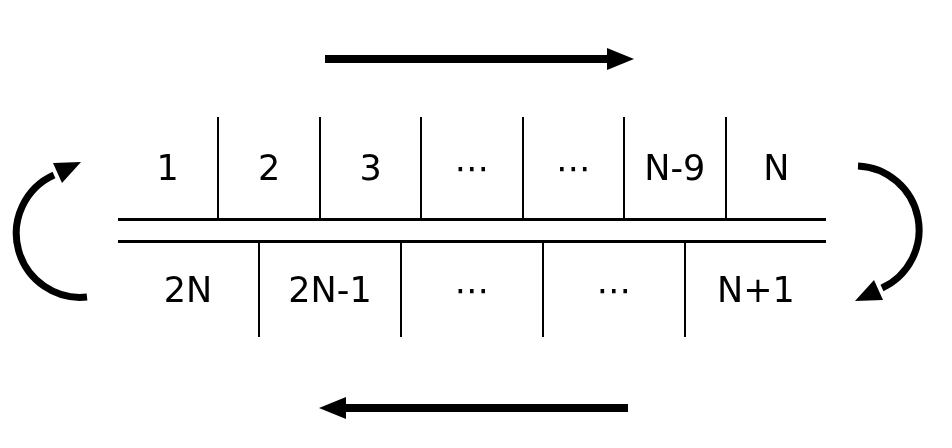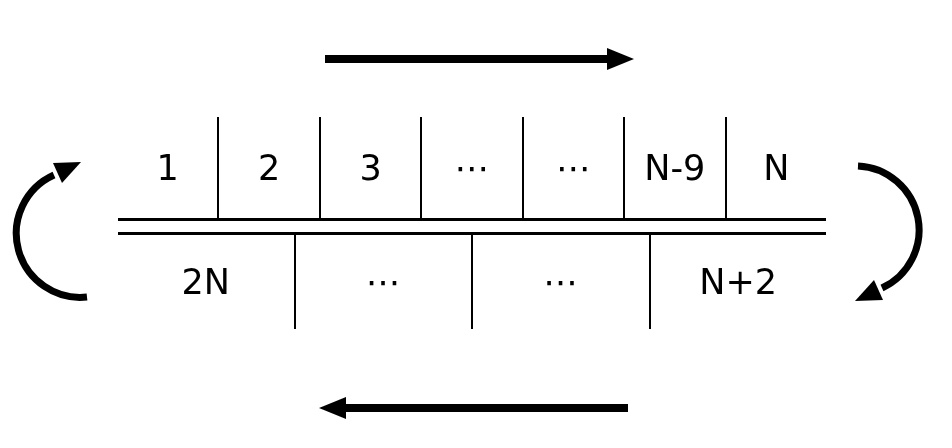--- a/index.html
+++ b/index.html
@@ -21,21 +21,21 @@
     width: 708px;
     display: flex;
     box-sizing: border-box;
   }
   .row-top {
     top: 117px;
     height: 104px;
     border-bottom: 3px solid #000000;
   }
   .row-bottom {
-    top: 232px;
+    top: 240px;
     height: 97px;
     border-top: 3px solid #000000;
     justify-content: space-between;
   }
   .cell {
     flex: 1 1 0;
     display: flex;
     align-items: center;
     justify-content: center;
     font-size: 35px;
@@ -85,18 +85,19 @@
     <div class="cell">2</div>
     <div class="cell">3</div>
     <div class="cell">⋯</div>
     <div class="cell">⋯</div>
     <div class="cell">N-9</div>
     <div class="cell">N</div>
   </div>
 
   <div class="row row-bottom">
     <div class="cell">2N</div>
+    <div class="cell">2N-1</div>
     <div class="cell">⋯</div>
     <div class="cell">⋯</div>
-    <div class="cell">N+2</div>
+    <div class="cell">N+1</div>
   </div>
 
 </div>
 
 </body></html>

